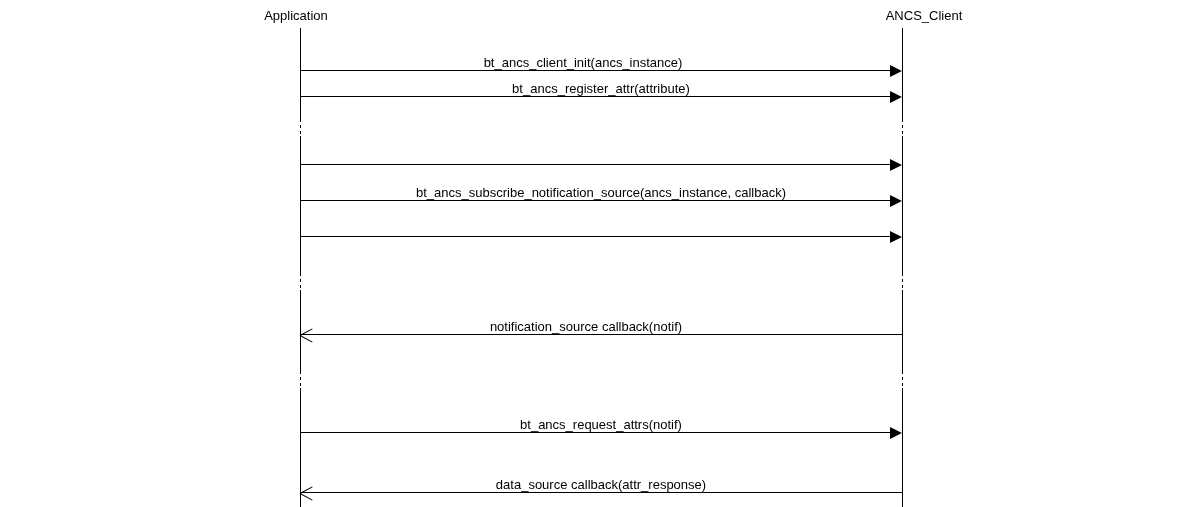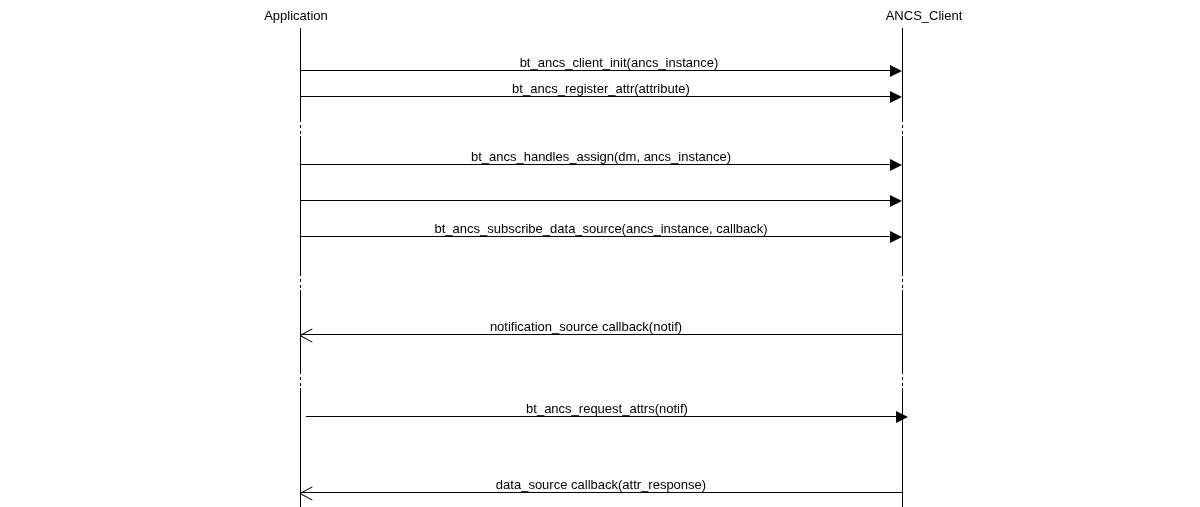--- a/index.html
+++ b/index.html
@@ -118,55 +118,54 @@
   <div class="dash-stroke" style="left:902px; top:285px; height:3px;"></div>
 
   <div class="dash-gap" style="left:300px; top:374px; height:14px;"></div>
   <div class="dash-stroke" style="left:300px; top:377px; height:3px;"></div>
   <div class="dash-stroke" style="left:300px; top:383px; height:3px;"></div>
   <div class="dash-gap" style="left:902px; top:374px; height:14px;"></div>
   <div class="dash-stroke" style="left:902px; top:377px; height:3px;"></div>
   <div class="dash-stroke" style="left:902px; top:383px; height:3px;"></div>
 
   <div class="message-row" style="top:50px;">
-    <div class="message-label" style="left:619px;">bt_ancs_client_init(ancs_instance)</div>
+    <div class="message-label" style="left:583px;">bt_ancs_client_init(ancs_instance)</div>
     <div class="line" style="left:300px; width:592px;"></div>
     <div class="arrowhead right" style="left:890px;"></div>
   </div>
 
   <div class="message-row" style="top:76px;">
     <div class="message-label" style="left:601px;">bt_ancs_register_attr(attribute)</div>
     <div class="line" style="left:300px; width:592px;"></div>
     <div class="arrowhead right" style="left:890px;"></div>
   </div>
 
   <div class="message-row" style="top:144px;">
-    <div class="message-label" style="left:601px;">bt_ancs_handles_assign(dm, ancs_instance)</div>
     <div class="line" style="left:300px; width:592px;"></div>
     <div class="arrowhead right" style="left:890px;"></div>
   </div>
 
   <div class="message-row" style="top:180px;">
+    <div class="message-label" style="left:601px;">bt_ancs_subscribe_notification_source(ancs_instance, callback)</div>
     <div class="line" style="left:300px; width:592px;"></div>
     <div class="arrowhead right" style="left:890px;"></div>
   </div>
 
   <div class="message-row" style="top:216px;">
-    <div class="message-label" style="left:601px;">bt_ancs_subscribe_data_source(ancs_instance, callback)</div>
     <div class="line" style="left:300px; width:592px;"></div>
     <div class="arrowhead right" style="left:890px;"></div>
   </div>
 
   <div class="message-row" style="top:314px;">
     <div class="message-label" style="left:586px;">notification_source callback(notif)</div>
     <div class="line" style="left:300px; width:602px;"></div>
     <div class="arrowhead left-open" style="left:300px;"></div>
   </div>
 
-  <div class="message-row" style="top:396px;margin-left:6px;">
+  <div class="message-row" style="top:412px;">
     <div class="message-label" style="left:601px;">bt_ancs_request_attrs(notif)</div>
     <div class="line" style="left:300px; width:592px;"></div>
     <div class="arrowhead right" style="left:890px;"></div>
   </div>
 
   <div class="message-row" style="top:472px;">
     <div class="message-label" style="left:601px;">data_source callback(attr_response)</div>
     <div class="line" style="left:300px; width:602px;"></div>
     <div class="arrowhead left-open" style="left:300px;"></div>
   </div>

